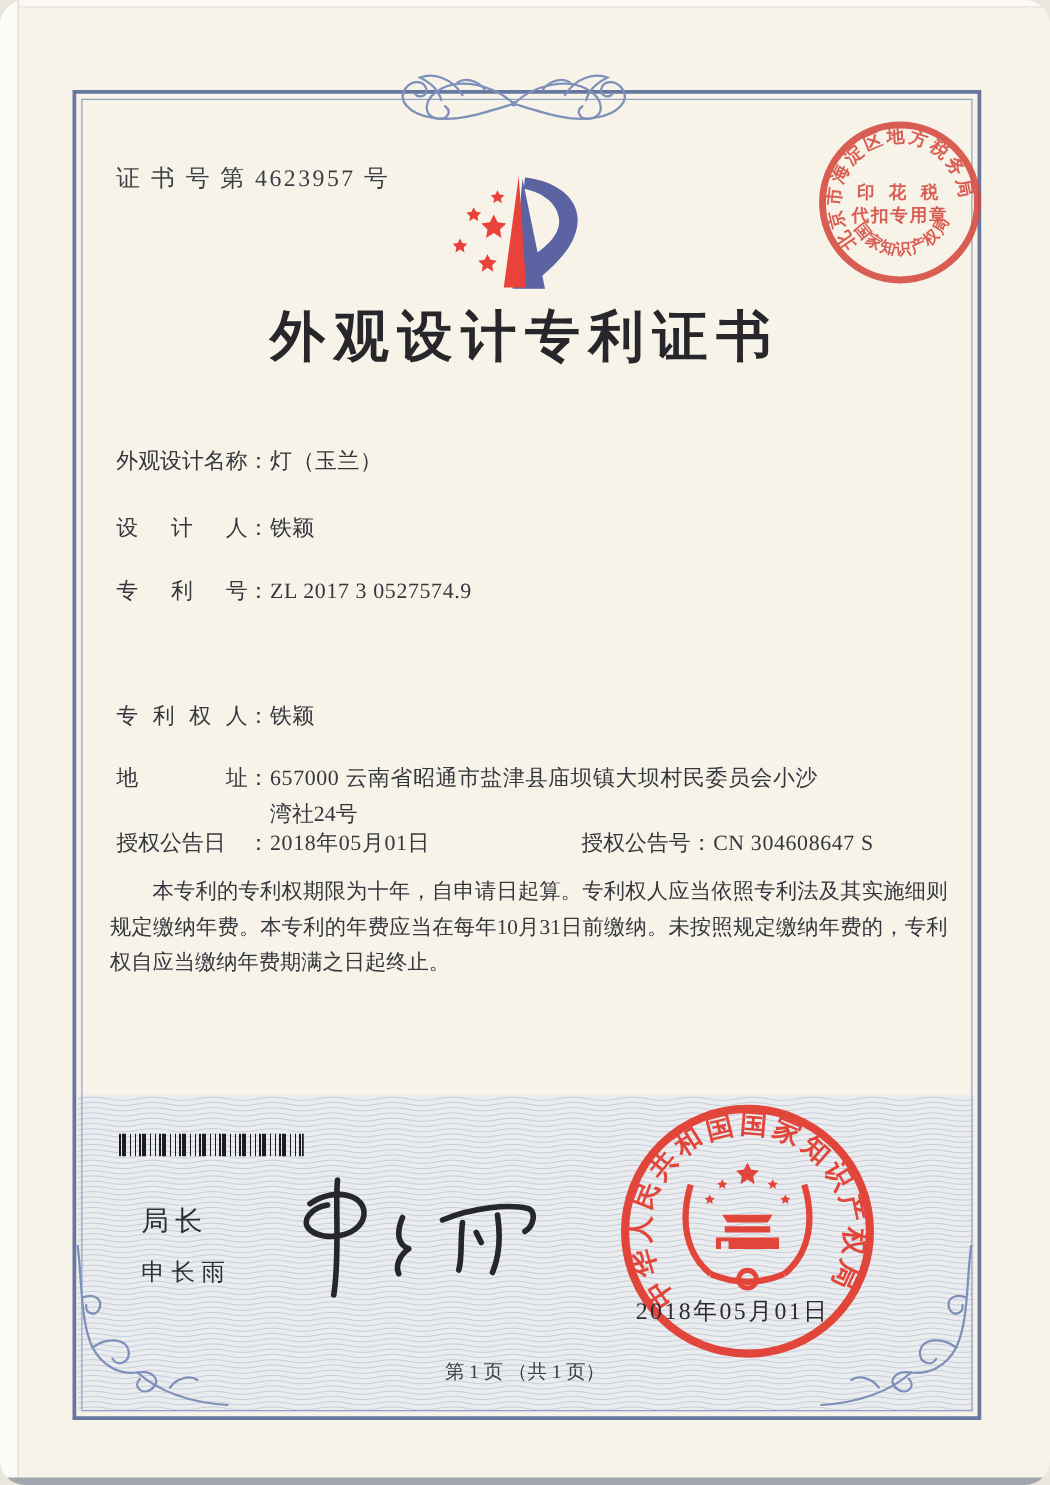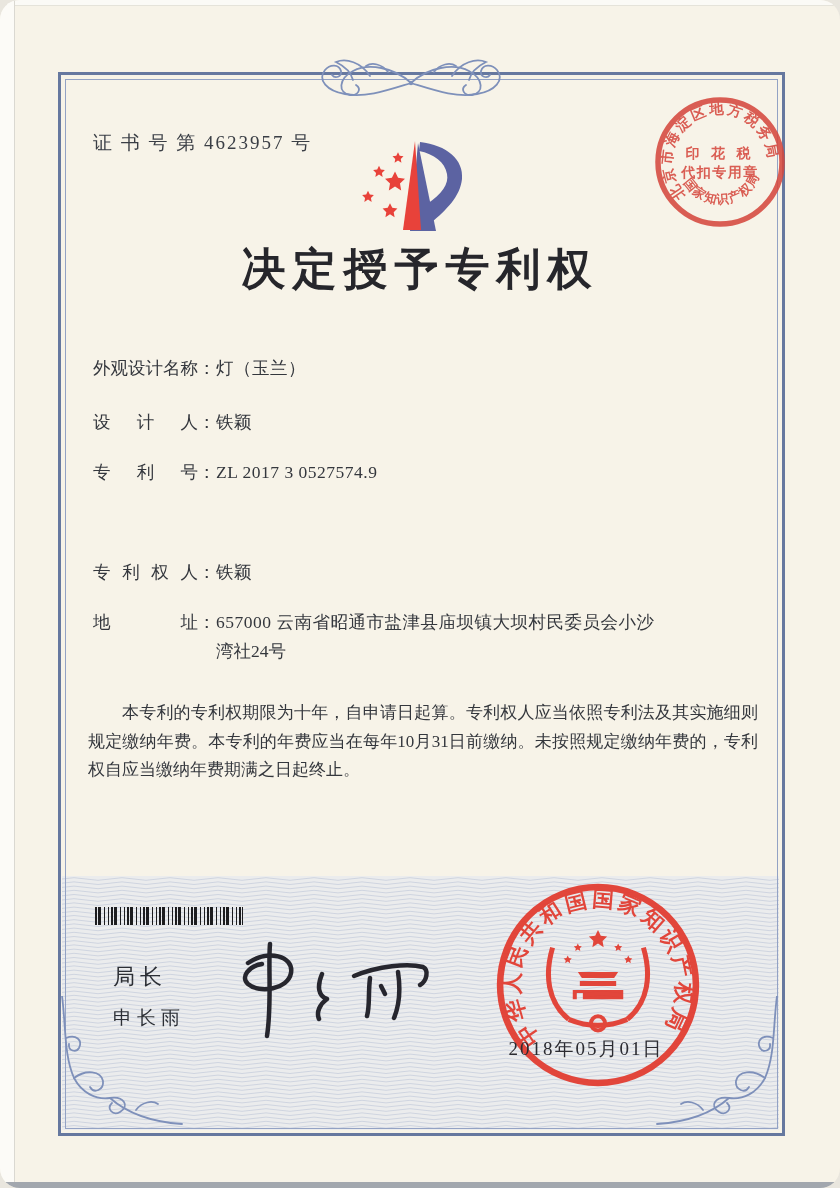--- a/index.html
+++ b/index.html
@@ -175,38 +175,42 @@
     <path d="M68,8 C95,11 112,26 110,45 C108,63 94,76 79,89 L75,70 C90,60 97,50 95,40 C93,28 82,20 67,17 Z" fill="#5c63a2"></path>
     <polygon points="66,9 58,97 84,97" fill="#5c63a2"></polygon>
     <polygon points="63,7 51,96 69,96" fill="#e8423a"></polygon>
     <use href="#star" fill="#e8423a" transform="translate(46,24) scale(0.58)"></use>
     <use href="#star" fill="#e8423a" transform="translate(27,38) scale(0.62)"></use>
     <use href="#star" fill="#e8423a" transform="translate(43,48) scale(1.05)"></use>
     <use href="#star" fill="#e8423a" transform="translate(16,63) scale(0.62)"></use>
     <use href="#star" fill="#e8423a" transform="translate(38,77) scale(0.78)"></use>
   </svg>
 
-  <div class="title">决定授予专利权</div>
+  <div class="title">外观设计专利证书</div>
 
   <div class="frow" style="top:356px">
     <span class="flabel">外观设计名称</span><span class="fcolon">：</span><span class="fval">灯（玉兰）</span>
   </div>
   <div class="frow" style="top:410px">
     <span class="flabel just">设计人</span><span class="fcolon">：</span><span class="fval">铁颖</span>
   </div>
   <div class="frow" style="top:460px">
     <span class="flabel just">专利号</span><span class="fcolon">：</span><span class="fval">ZL 2017 3 0527574.9</span>
   </div>
   <div class="frow" style="top:560px">
     <span class="flabel just">专利权人</span><span class="fcolon">：</span><span class="fval">铁颖</span>
   </div>
   <div class="frow" style="top:610px">
     <span class="flabel just">地址</span><span class="fcolon">：</span><span class="fval">657000 云南省昭通市盐津县庙坝镇大坝村民委员会小沙</span>
   </div>
   <div class="addr2">湾社24号</div>
+  <div class="frow" style="top:662px">
+    <span class="flabel">授权公告日</span><span class="fcolon">：</span><span class="fval">2018年05月01日</span>
+    <span class="grant-no"><span class="flabel" style="width:auto">授权公告号</span><span class="fcolon">：</span><span class="fval">CN 304608647 S</span></span>
+  </div>
 
   <div class="paras">
     <p>本专利的专利权期限为十年，自申请日起算。专利权人应当依照专利法及其实施细则规定缴纳年费。本专利的年费应当在每年10月31日前缴纳。未按照规定缴纳年费的，专利权自应当缴纳年费期满之日起终止。</p>
   </div>
 
   <div class="barcode"></div>
 
   <div class="signer-title">局长</div>
   <div class="signer-name">申长雨</div>
 
@@ -254,15 +258,16 @@
     <text font-size="14.5" letter-spacing="2.5" fill="#d6493f" font-weight="bold" font-family="Liberation Serif, DejaVu Serif, serif">
       <textPath href="#taxTop" startOffset="1">北京市海淀区地方税务局</textPath>
     </text>
     <text font-size="12.5" letter-spacing="1" fill="#d6493f" font-weight="bold" font-family="Liberation Serif, DejaVu Serif, serif">
       <textPath href="#taxBot" startOffset="6">国家知识产权局</textPath>
     </text>
     <text x="70" y="66" text-anchor="middle" font-size="14" letter-spacing="4" fill="#d6493f" font-weight="bold" font-family="Liberation Serif, DejaVu Serif, serif">印 花 税</text>
     <text x="70" y="85" text-anchor="middle" font-size="14" letter-spacing="1.5" fill="#d6493f" font-weight="bold" font-family="Liberation Serif, DejaVu Serif, serif">代扣专用章</text>
   </svg>
 
+  <div class="footer">第 1 页 （共 1 页）</div>
 
   <div class="scan-bottom"></div>
 </div>
 
 </body></html>

